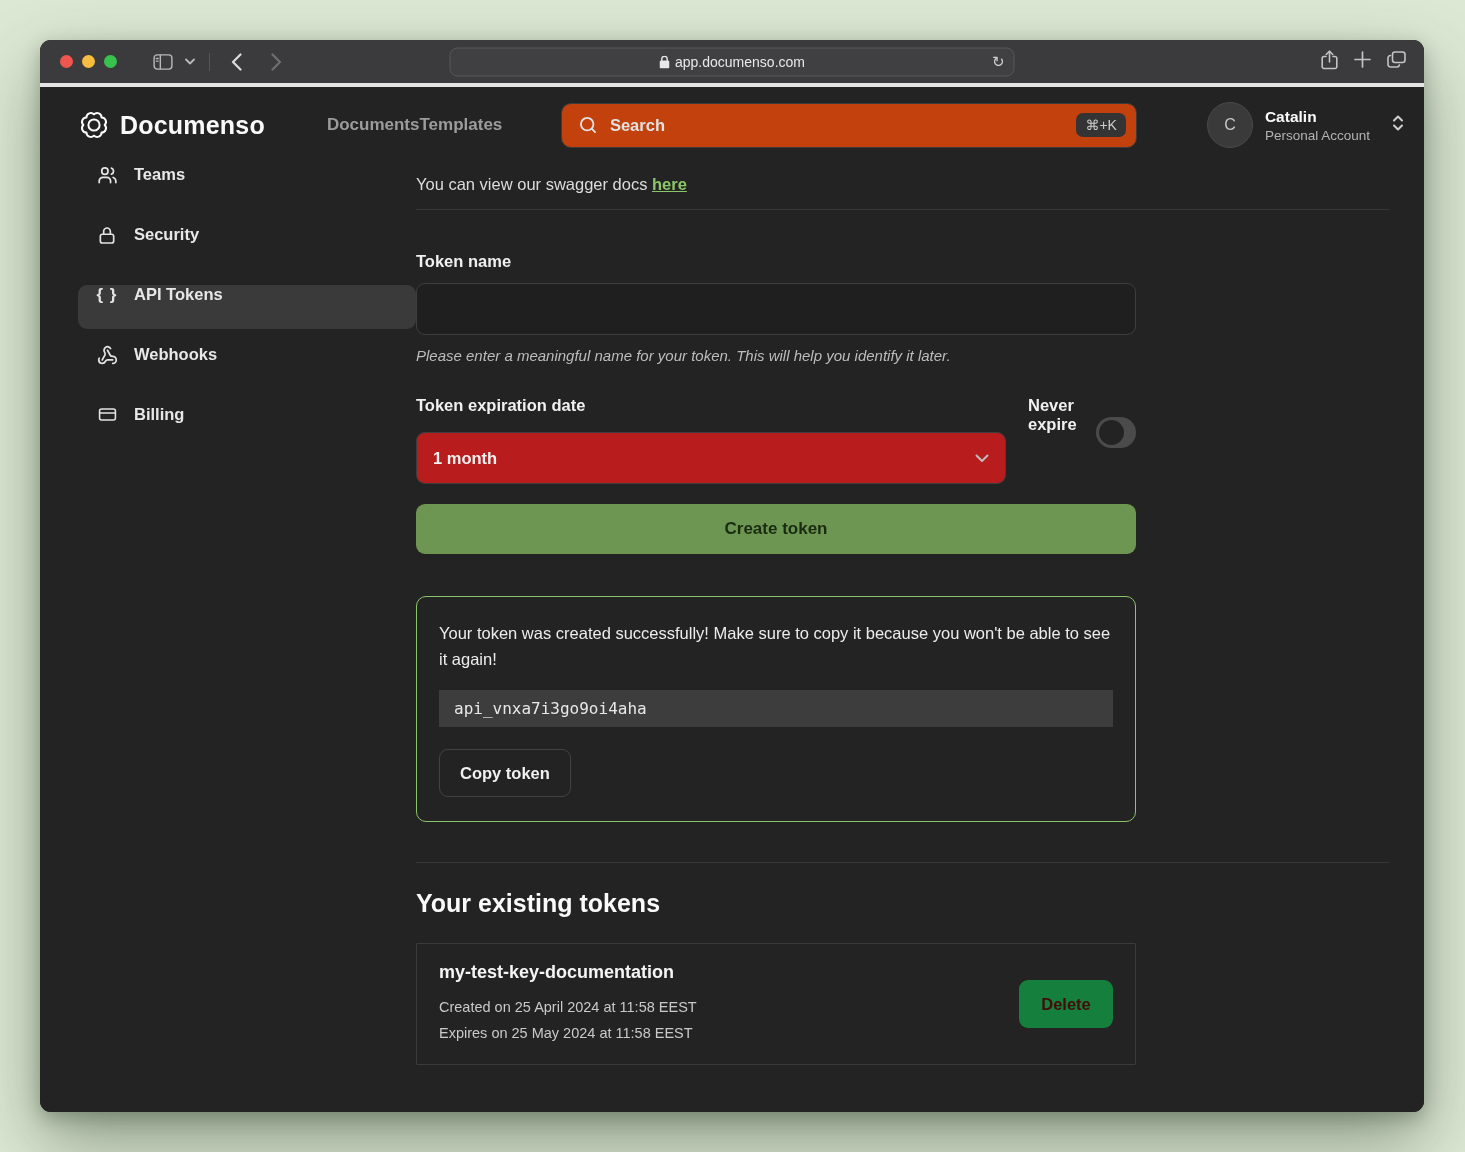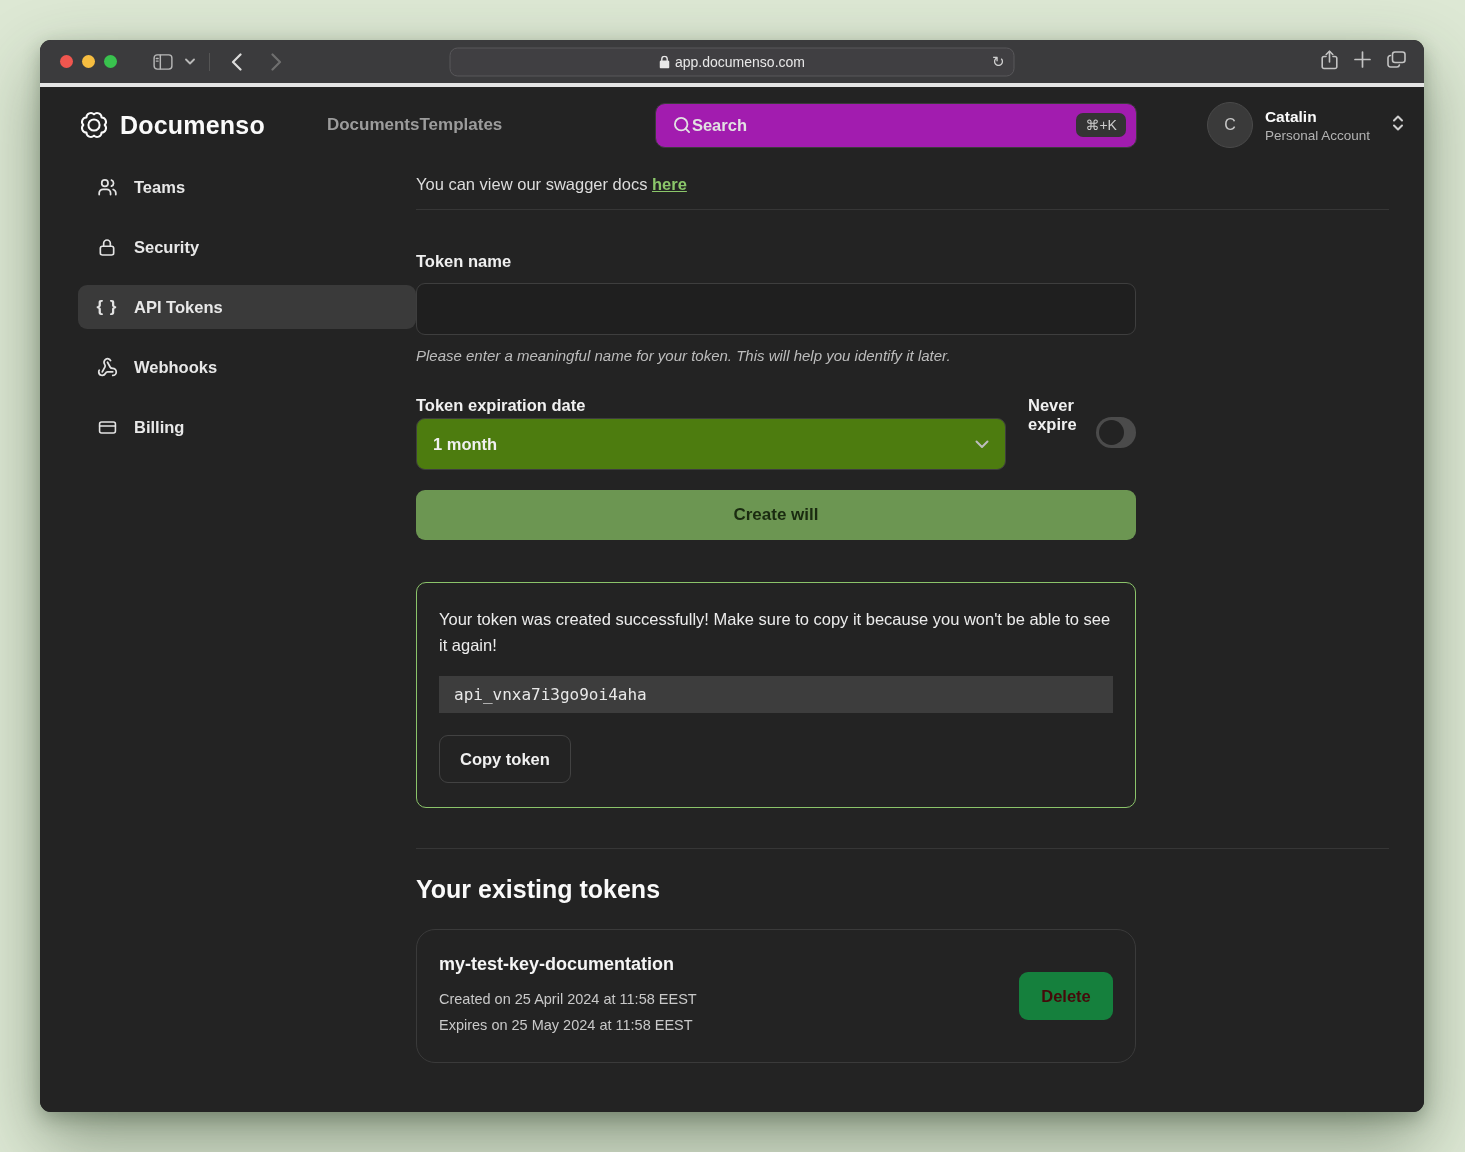--- a/index.html
+++ b/index.html
@@ -40,37 +40,37 @@
   .urlbar .reload { position:absolute; right:9px; color:#cfcfcf; font-size:15px; }
   .chrome-right { position:absolute; right:18px; display:flex; align-items:center; gap:16px; color:#c3c3c3; }
   
   .page { height:calc(100% - 47px); background:#232323; display:flex; flex-direction:column; }
   .app-header { height:76px; flex:0 0 76px; display:flex; align-items:center; padding:0 16px 0 38px; }
   .brand { display:flex; align-items:center; gap:10px; }
   .brand-name { font-size:25px; font-weight:bold; letter-spacing:.2px; color:#fafafa; }
   .nav { display:flex; margin-left:62px; }
   .nav-item { font-size:17px; font-weight:bold; color:#9c9c9c; cursor:pointer; }
   .searchbar {
-    margin-left:auto; width:482px; height:45px; background:#a21caf;
+    margin-left:auto; width:576px; height:45px; background:#c2410c;
     border:1px solid #3b3b3b; border-radius:10px;
-    display:flex; align-items:center; padding:0 10px 0 16px; 
+    display:flex; align-items:center; padding:0 10px 0 16px; gap:12px;
   }
   .searchbar .s-label { font-size:16.5px; font-weight:bold; color:#e2e2e2; flex:1; }
   .kbd { background:#343434; color:#cdcdcd; border-radius:7px; padding:4px 9px; font-size:14px; }
   .account { display:flex; align-items:center; gap:12px; margin-left:70px; margin-right:4px; cursor:pointer; }
   .avatar { width:46px; height:46px; border-radius:50%; background:#3a3a3a; border:1px solid #4a4a4a;
             display:flex; align-items:center; justify-content:center; font-size:16px; color:#c7c7c7; }
   .acct-name { font-size:15.5px; font-weight:bold; color:#fafafa; line-height:1.35; }
   .acct-sub { font-size:13.5px; color:#b3b3b3; }
   .acct-chev { margin-left:10px; color:#cfcfcf; }
   
   .content { flex:1; display:flex; padding:0 35px 0 38px; }
   .sidebar { width:338px; flex:0 0 338px; padding-top:2px; }
   .side-item {
-    display:flex; align-items:center; gap:16px; height:44px; padding:0 18px;
+    display:flex; align-items:flex-start; gap:16px; height:44px; padding:0 18px;
     border-radius:9px; margin-bottom:16px; color:#e8e8e8; cursor:pointer;
   }
   .side-item.active { background:#3a3a3a; }
   .side-item .s-ic { width:22px; display:flex; justify-content:center; color:#e3e3e3; }
   .side-label { font-size:16.5px; font-weight:bold; }
   .braces-glyph { font-size:17px; font-weight:bold; letter-spacing:1px; font-family:"Liberation Sans",sans-serif; }
   .main { flex:1; padding-top:12px; }
   .swagger { font-size:16.5px; color:#dcdcdc; }
   .swagger a { color:#8bc76a; font-weight:bold; text-decoration:underline; cursor:pointer; }
   .rule { height:1px; background:#363636; margin-top:15px; }
@@ -79,22 +79,22 @@
   .lbl-token-name { margin-top:42px; }
   .text-input {
     margin-top:12px; width:100%; height:52px; background:#1f1f1f;
     border:1px solid #3e3e3e; border-radius:9px; color:#ededed;
     font-size:16px; padding:0 16px; outline:none; font-family:"Liberation Sans",sans-serif;
   }
   .helper { margin-top:12px; font-size:15px; font-style:italic; color:#bcbcbc; }
   .exp-row { margin-top:32px; display:flex; align-items:flex-start; justify-content:space-between; }
   .exp-left { flex:1; margin-right:22px; }
   .select {
-    margin-top:3px; height:52px; border:1px solid #3e3e3e; border-radius:9px;
-    background:#4d7c0f; display:flex; align-items:center; justify-content:space-between;
+    margin-top:17px; height:52px; border:1px solid #3e3e3e; border-radius:9px;
+    background:#b91c1c; display:flex; align-items:center; justify-content:space-between;
     padding:0 16px; cursor:pointer;
   }
   .select .sel-val { font-size:16.5px; font-weight:bold; color:#f0f0f0; }
   .select .chev { color:#bdbdbd; }
   .exp-right { width:108px; display:flex; flex-direction:row; align-items:flex-start; }
   .toggle {
     margin-top:21px; width:58px; height:31px; background:#4b4b4b; border-radius:16px;
     position:relative; cursor:pointer;
   }
   .toggle .knob { position:absolute; left:3px; top:3px; width:25px; height:25px; border-radius:50%; background:#232323; }
@@ -113,22 +113,22 @@
     font-family:"DejaVu Sans Mono", monospace; font-size:16px; color:#e8e8e8;
   }
   .copy-btn {
     margin-top:22px; height:48px; padding:0 20px; background:transparent;
     border:1px solid #424242; border-radius:9px; color:#f0f0f0; font-size:16.5px;
     font-weight:bold; cursor:pointer; font-family:"Liberation Sans",sans-serif;
   }
   .rule2 { margin-top:40px; }
   .existing-h { margin-top:26px; font-size:25px; font-weight:bold; color:#fafafa; }
   .token-card {
-    margin-top:25px; border:1px solid #3a3a3a; border-radius:19px;
-    padding:24px 22px; position:relative;
+    margin-top:25px; border:1px solid #3a3a3a; border-radius:1px;
+    padding:18px 22px; position:relative;
   }
   .tk-name { font-size:18px; font-weight:bold; color:#f5f5f5; }
   .tk-meta { margin-top:12px; font-size:14.5px; color:#c9c9c9; line-height:1.75; }
   .delete-btn {
     position:absolute; right:22px; top:50%; transform:translateY(-50%);
     width:94px; height:48px; background:#15803d; border:none; border-radius:9px;
     font-size:16.5px; font-weight:bold; color:#450a0a; cursor:pointer;
     font-family:"Liberation Sans",sans-serif;
   }
   svg { stroke-linecap:round; stroke-linejoin:round; }
@@ -307,21 +307,21 @@
               </div>
             </div>
             <div class="exp-right">
               <div class="fld-label">Never expire</div>
               <div class="toggle">
                   <span class="knob"></span>
                 </div>
             </div>
           </div>
 
-          <button class="create-btn">Create will</button>
+          <button class="create-btn">Create token</button>
 
           <div class="success-box">
             <div class="success-msg">Your token was created successfully! Make sure to copy it because you won't be able to see it again!</div>
             <div class="token-pill">api_vnxa7i3go9oi4aha</div>
             <button class="copy-btn">Copy token</button>
           </div>
         </div>
 
         <div class="rule rule2"></div>
         <div class="existing-h">Your existing tokens</div>

